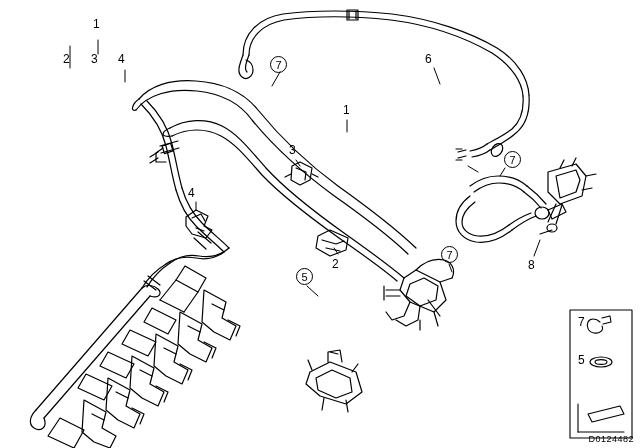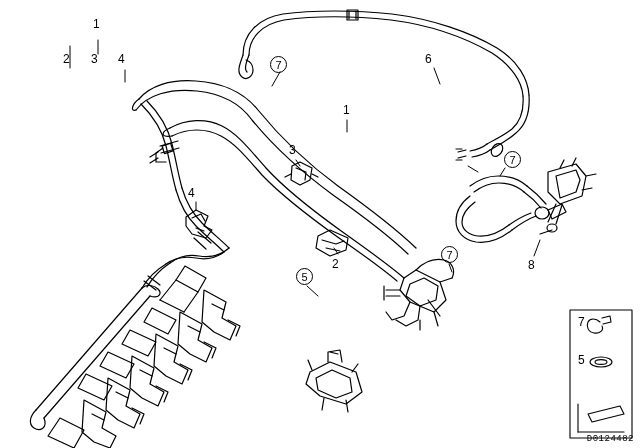--- a/index.html
+++ b/index.html
@@ -41,21 +41,21 @@
     border-radius: 50%;
     text-align: center;
     line-height: 17px;
     font-size: 11px;
     box-sizing: border-box;
   }
   .partno {
     position: absolute;
     right: 6px;
     bottom: 4px;
-    font-family: Liberation Mono, monospace;
+    font-family: Liberation Sans, sans-serif;
     font-size: 9px;
     letter-spacing: 0.5px;
     color: #000000;
   }
 </style>
 </head>
 <body>
 
 <div id="diagram-root">
 

